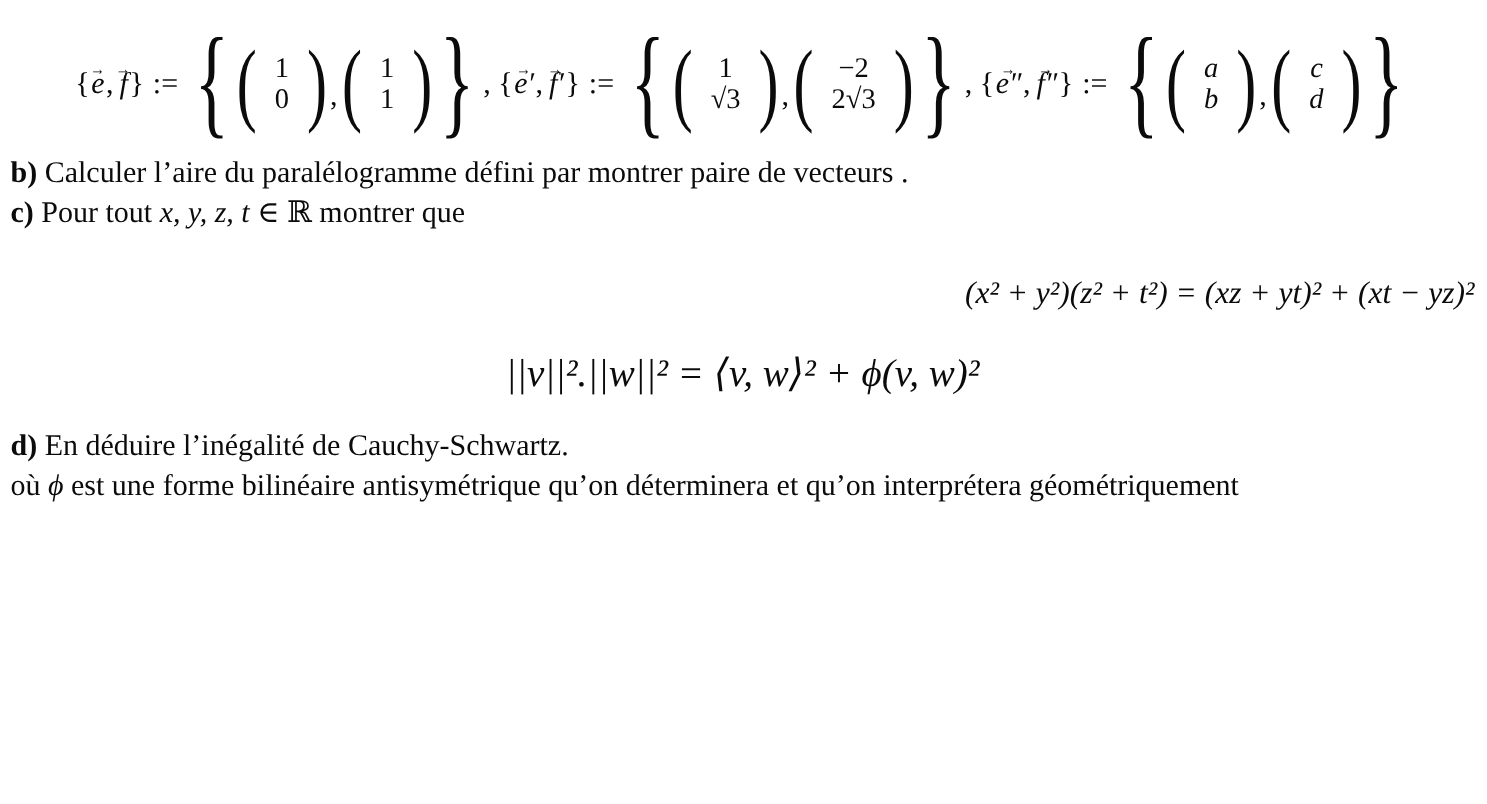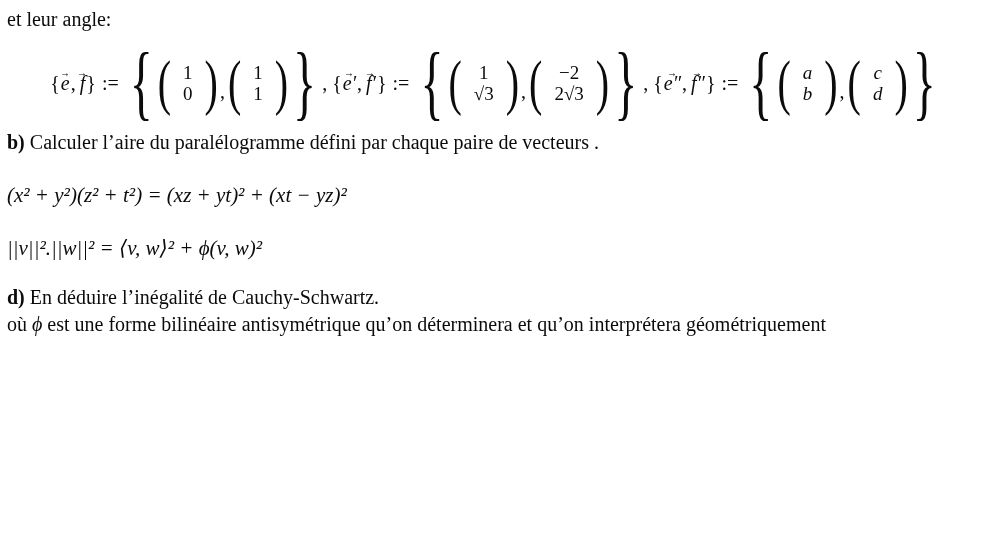--- a/index.html
+++ b/index.html
@@ -37,31 +37,30 @@
     transform:scaleY(1.55);line-height:40px;
   }
   .mat{display:inline-flex;align-items:center;margin:0 1px;}
   .col{
     display:inline-flex;flex-direction:column;align-items:center;
     line-height:21px;font-size:19px;padding:0 12px;
   }
   .mcomma{align-self:center;margin:16px 2px 0 1px;}
 
   
-  .disp2{text-align:left;margin:26px 0 20px 0;font-size:21px;}
-  .disp3{text-align:left;margin:26px 0 22px 0;font-size:21px;}
+  .disp2{text-align:right;margin:26px 0 20px 0;font-size:21px;}
+  .disp3{text-align:center;margin:26px 0 22px 0;font-size:26px;}
 </style>
 </head>
 <body>
 
 <div class="page">
 
 
 
-  <div class="tline"><span>et leur angle:</span></div>
 
   <div class="disp1">
 
     <span class="run"><span>{</span><span class="vec"><span class="arr">→</span><span>e</span></span><span class="vcomma">,</span><span class="vec"><span class="arr">→</span><span>f</span></span><span>}</span><span class="asg">:=</span></span>
     <span class="bigbrace">{</span>
     <span class="mat">
         <span class="paren">(</span>
         <span class="col">
           <span>1</span>
           <span>0</span>
@@ -115,22 +114,23 @@
         <span class="paren">(</span>
         <span class="col">
           <span class="it">c</span>
           <span class="it">d</span>
         </span>
         <span class="paren">)</span>
       </span>
     <span class="bigbrace">}</span>
   </div>
 
-  <div class="tline"><span class="b">b)</span><span> Calculer l’aire du paralélogramme défini par chaque paire de vecteurs .</span></div>
+  <div class="tline"><span class="b">b)</span><span> Calculer l’aire du paralélogramme défini par montrer paire de vecteurs .</span></div>
 
+  <div class="tline"><span class="b">c)</span><span> Pour tout </span><span class="it">x, y, z, t</span><span> ∈ ℝ montrer que</span></div>
 
   <div class="disp2 it">(x² + y²)(z² + t²) = (xz + yt)² + (xt − yz)²</div>
 
 
   <div class="disp3 it">||v||².||w||² = ⟨v, w⟩² + ϕ(v, w)²</div>
 
   <div class="tline"><span class="b">d)</span><span> En déduire l’inégalité de Cauchy-Schwartz.</span></div>
 
   <div class="tline"><span>où </span><span class="it">ϕ</span><span> est une forme bilinéaire antisymétrique qu’on déterminera et qu’on interprétera géométriquement</span></div>
 

